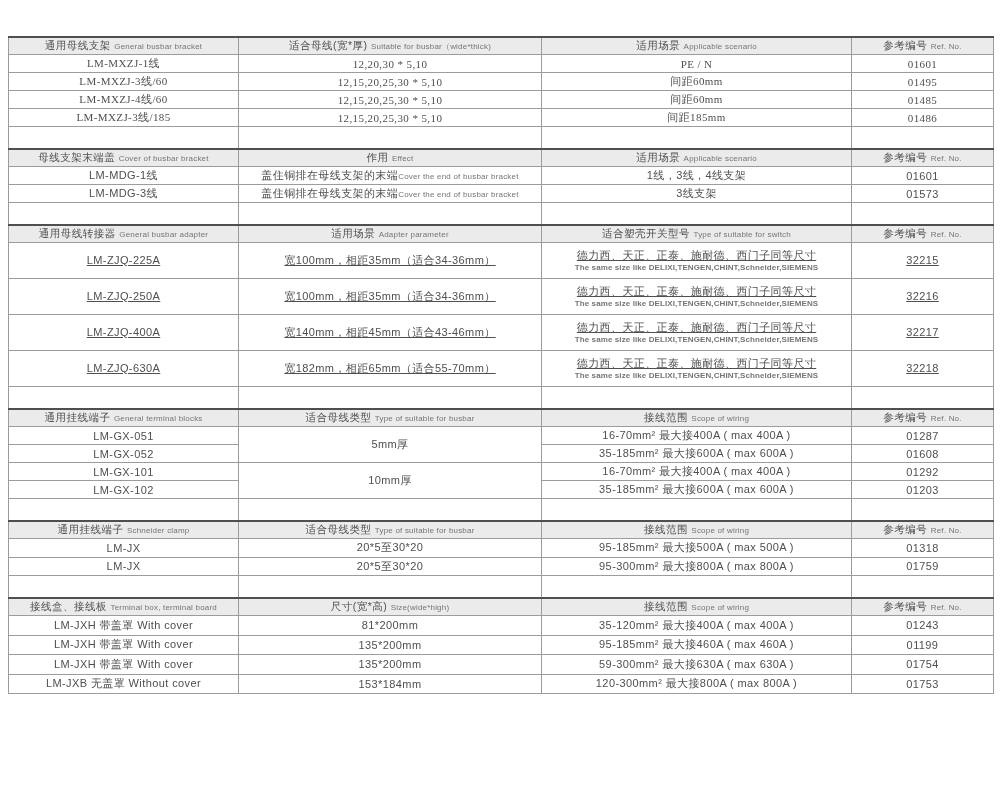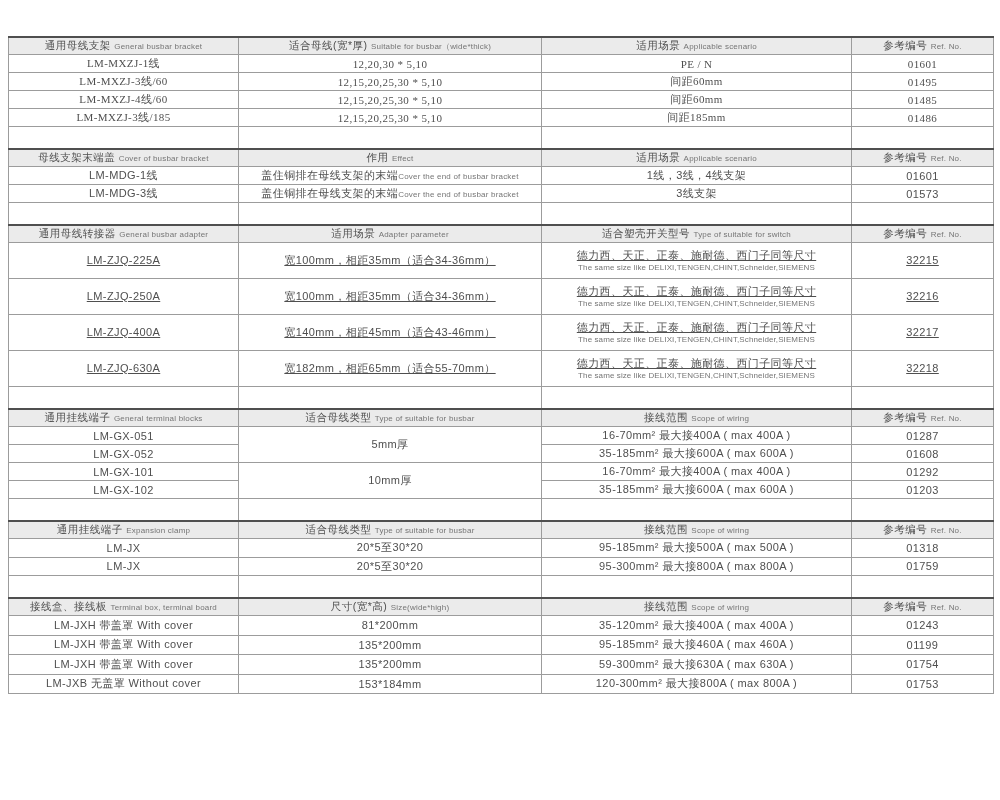--- a/index.html
+++ b/index.html
@@ -22,21 +22,21 @@
     overflow:hidden;white-space:nowrap;
   }
   tr.sec-header th{
     background:#ebebeb;
     border-top:2px solid #4f4f4f;
     height:14px;
     font-size:10.5px;
     letter-spacing:.5px;
   }
   .en{font-size:8px;color:#757575;letter-spacing:.2px;}
-  .en2{display:block;font-size:8px;color:#757575;letter-spacing:.1px;line-height:1.15;margin-top:1px;}
+  .en2{display:block;font-size:8px;color:#757575;letter-spacing:.1px;line-height:1.15;margin-top:1px;font-weight:bold;}
   tr.gap td{height:19px;}
   tr.s0 td{height:15px;font-family:Liberation Serif, serif;}
   tr.s1 td{height:15px;}
   tr.s2 td{height:33px;white-space:normal;}
   tr.s2 td .cell-cn{display:block;line-height:1.2;text-decoration:underline;}
   tr.s3 td{height:14.5px;}
   tr.s4 td{height:15.5px;}
   tr.s5 td{height:16.5px;}
 </style>
 </head>
@@ -211,21 +211,21 @@
           <td><span class="cell-cn">35-185mm² 最大接600A ( max 600A )</span></td>
           <td><span class="cell-cn">01203</span></td>
         </tr>
         <tr class="gap">
           <td></td>
           <td></td>
           <td></td>
           <td></td>
         </tr>
         <tr class="sec-header">
-          <th><span>通用挂线端子</span> <span class="en">Expansion clamp</span></th>
+          <th><span>通用挂线端子</span> <span class="en">Schneider clamp</span></th>
           <th><span>适合母线类型</span> <span class="en">Type of suitable for busbar</span></th>
           <th><span>接线范围</span> <span class="en">Scope of wiring</span></th>
           <th><span>参考编号</span> <span class="en">Ref. No.</span></th>
         </tr>
         <tr class="s4">
           <td><span class="cell-cn">LM-JX</span></td>
           <td><span class="cell-cn">20*5至30*20</span></td>
           <td><span class="cell-cn">95-185mm² 最大接500A ( max 500A )</span></td>
           <td><span class="cell-cn">01318</span></td>
         </tr>

